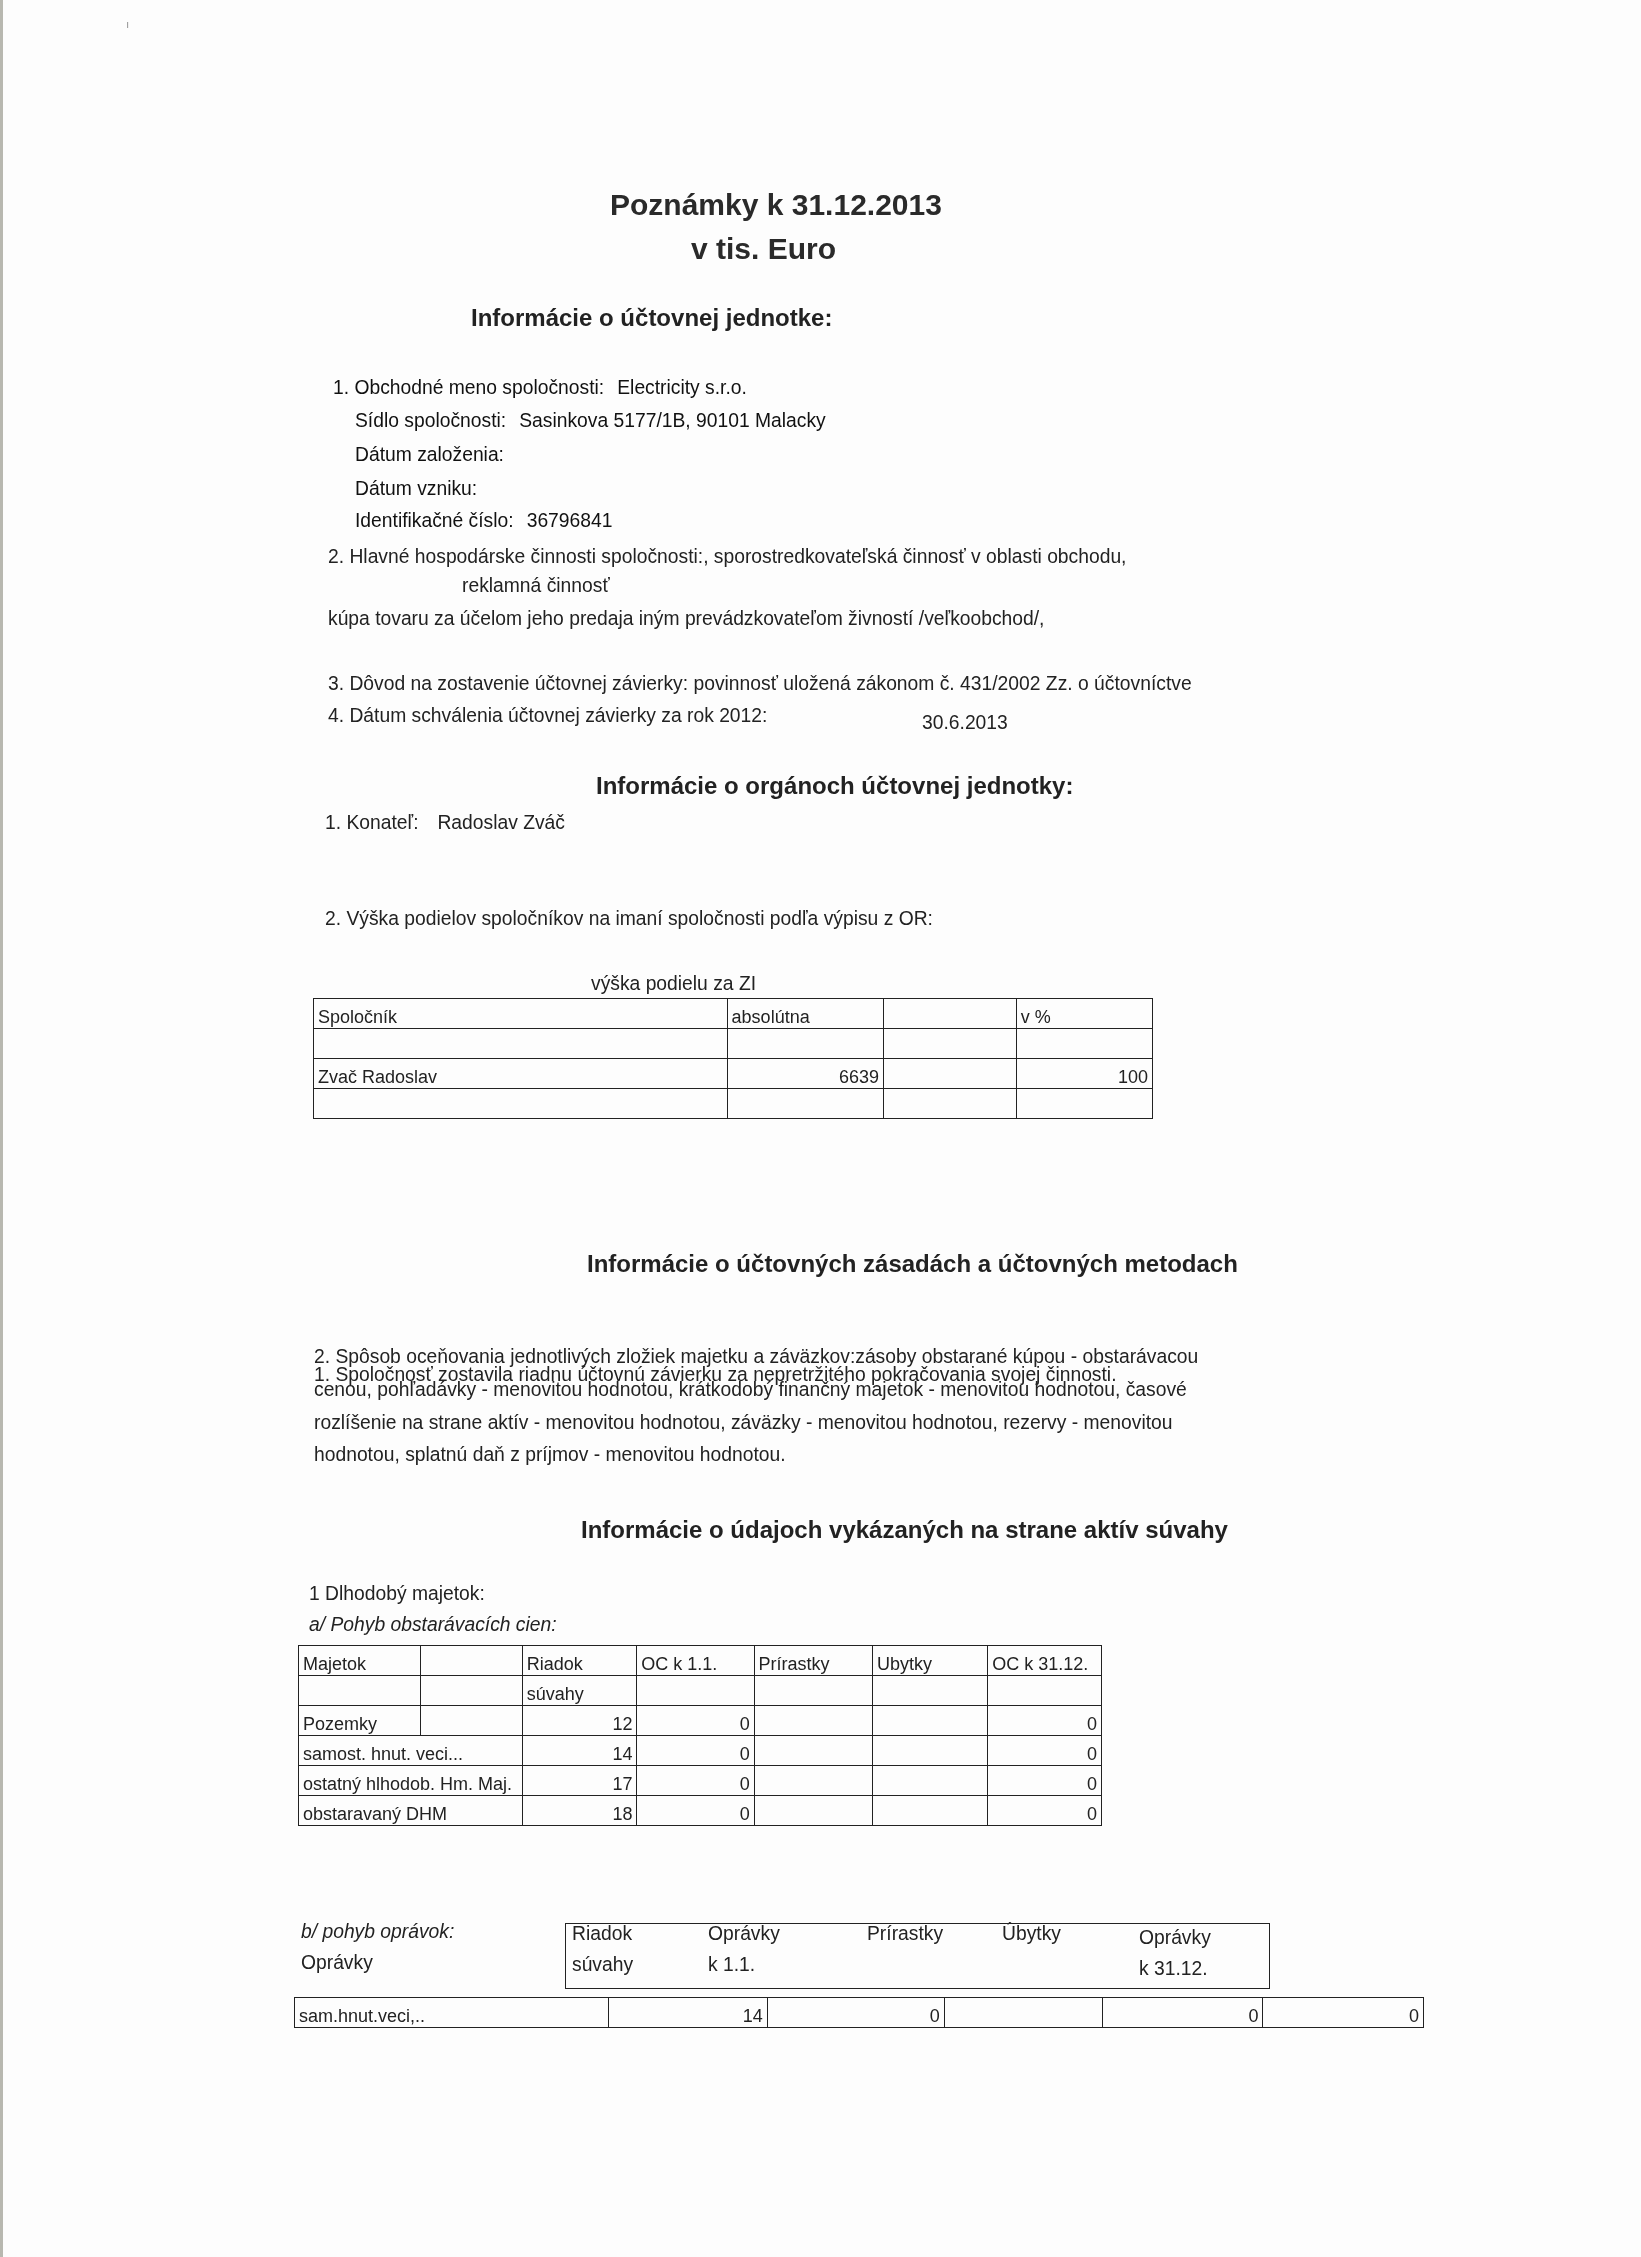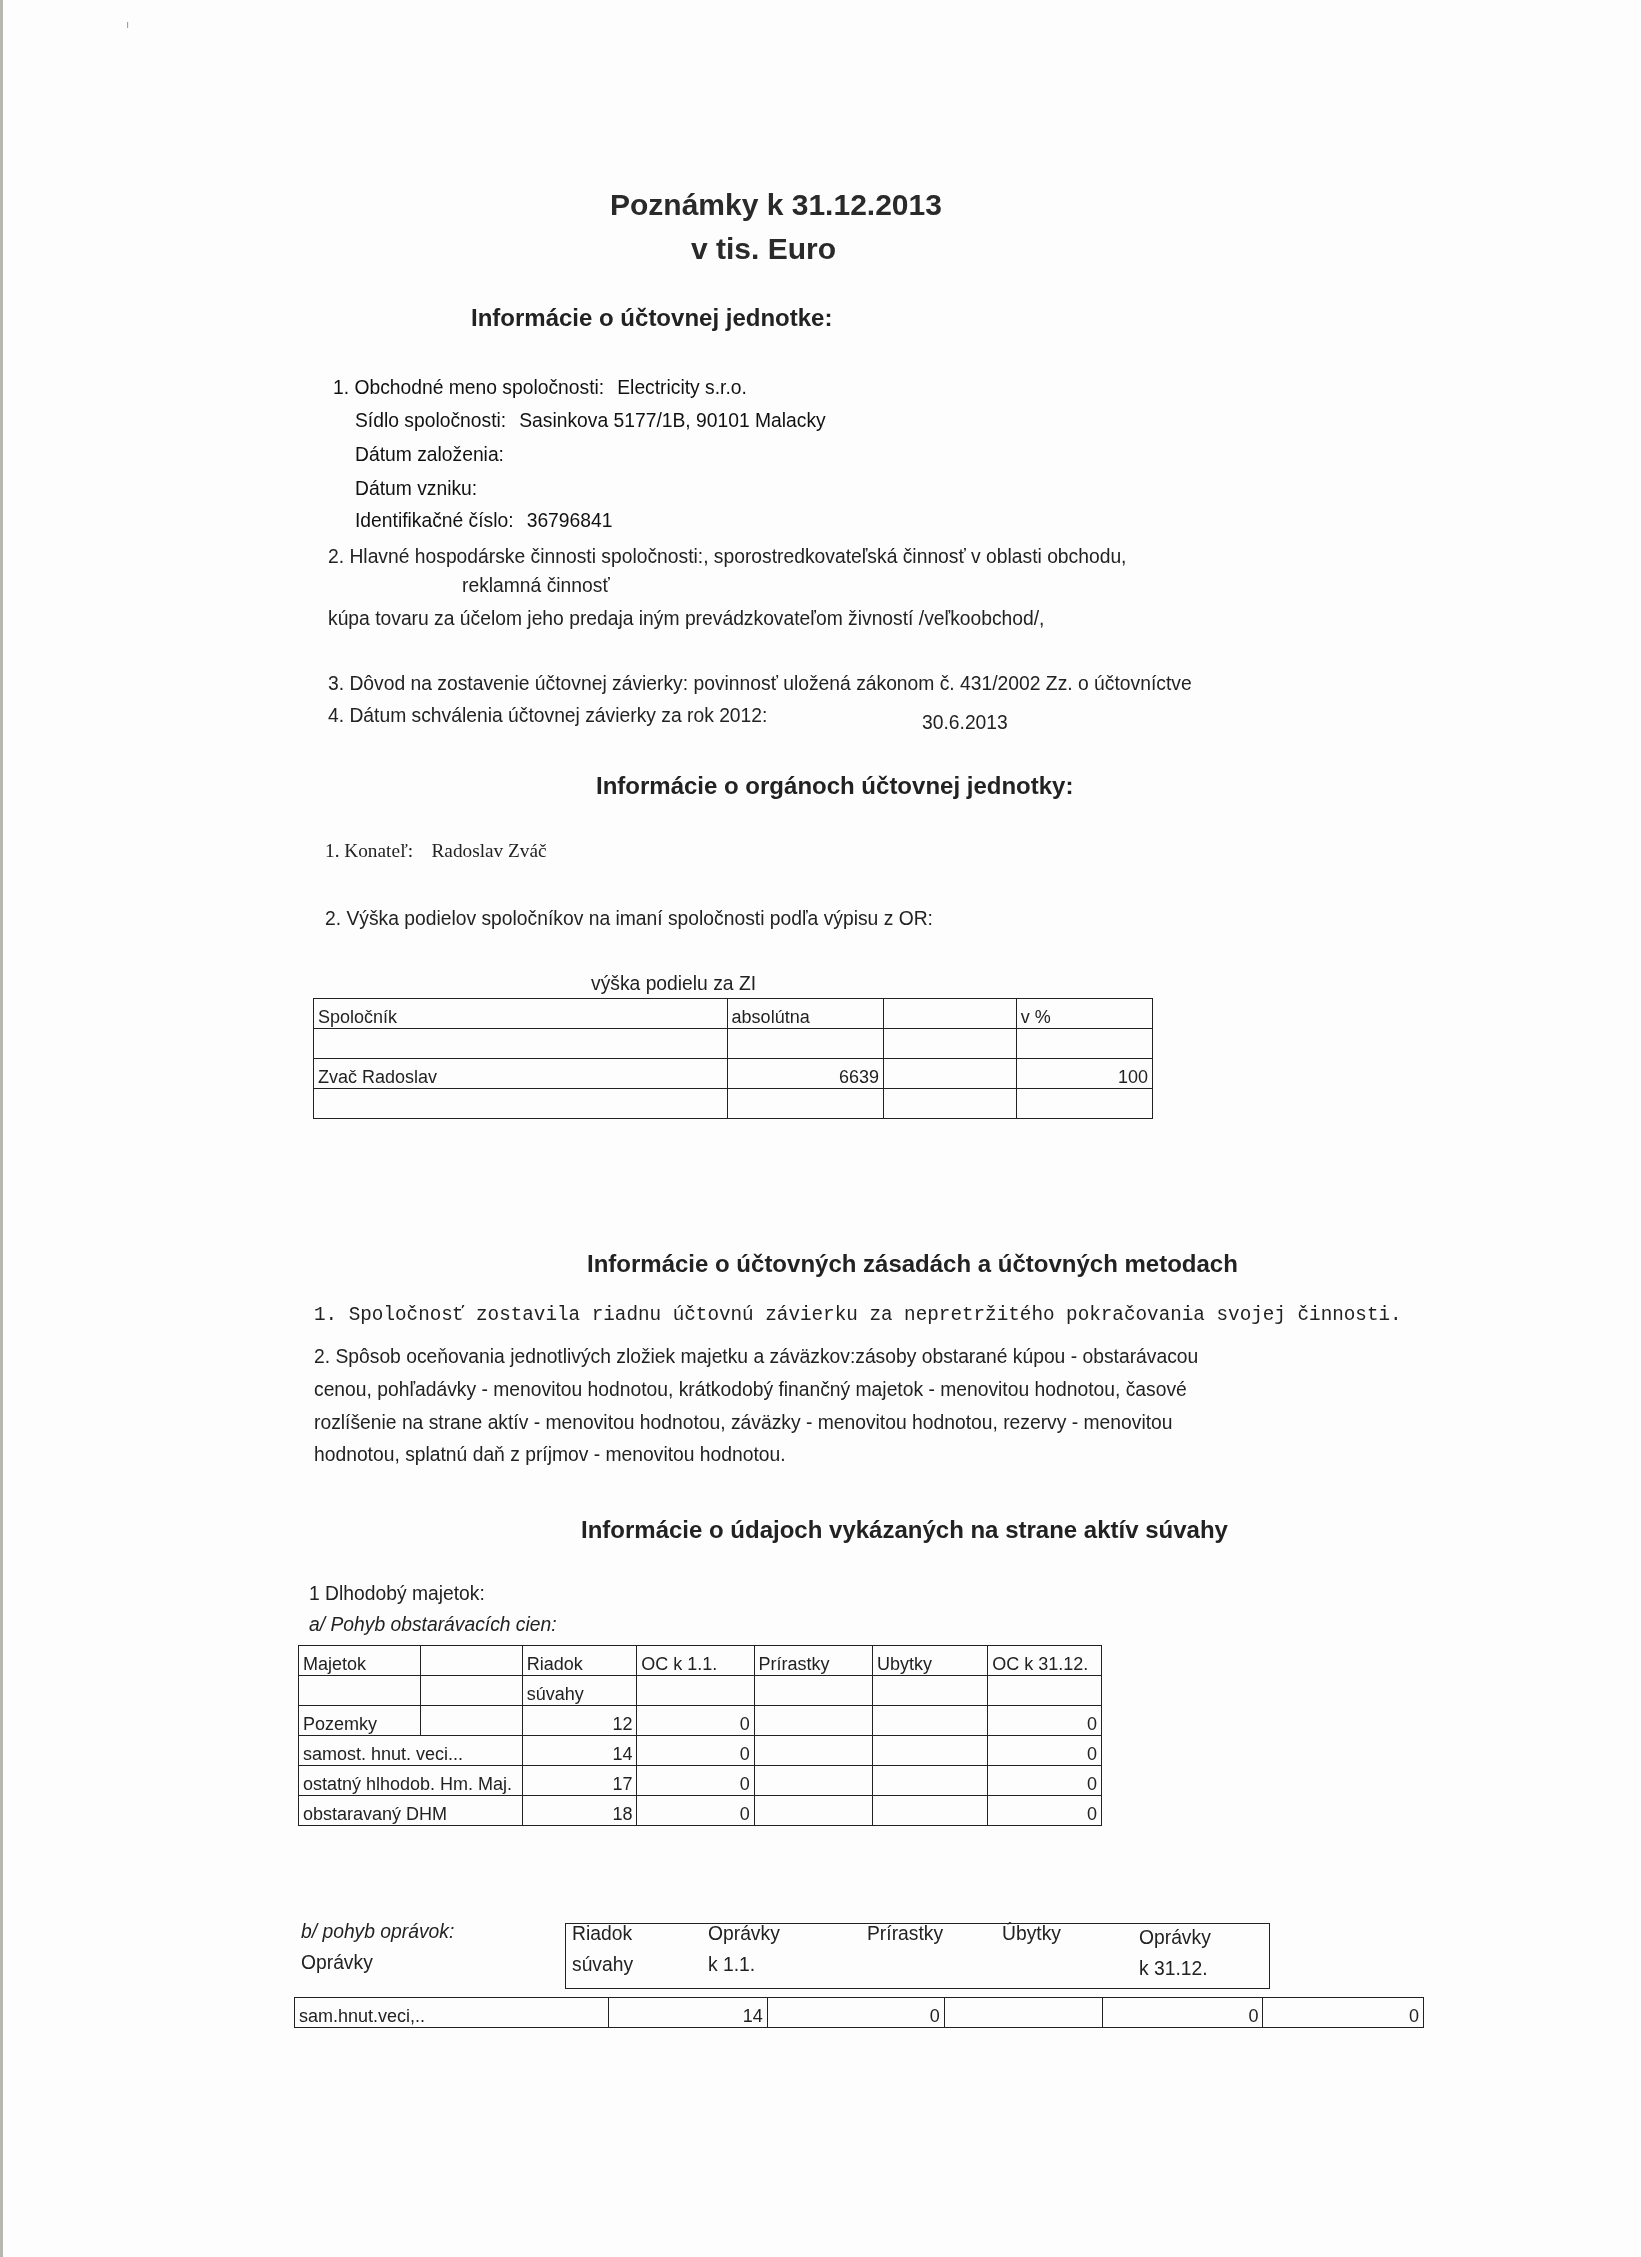--- a/index.html
+++ b/index.html
@@ -49,21 +49,21 @@
 
 <div class="abs txt" style="left:328px;top:546px;">2. Hlavné hospodárske činnosti spoločnosti:, sporostredkovateľská činnosť v oblasti obchodu,</div>
 <div class="abs txt" style="left:462px;top:575px;">reklamná činnosť</div>
 <div class="abs txt" style="left:328px;top:608px;">kúpa tovaru za účelom jeho predaja iným prevádzkovateľom živností /veľkoobchod/,</div>
 
 <div class="abs txt" style="left:328px;top:673px;">3. Dôvod na zostavenie účtovnej závierky: povinnosť uložená zákonom č. 431/2002 Zz. o účtovníctve</div>
 <div class="abs txt" style="left:328px;top:705px;">4. Dátum schválenia účtovnej závierky za rok 2012:</div>
 <div class="abs txt" style="left:922px;top:712px;">30.6.2013</div>
 
 <div class="abs h2" style="left:596px;top:772px;">Informácie o orgánoch účtovnej jednotky:</div>
-<div class="abs txt" style="left:325px;top:840px;font-family:Liberation Serif, serif;">
+<div class="abs txt" style="left:325px;top:812px;">
   <span>1. Konateľ:</span>
   <span style="margin-left:13.5px;">Radoslav Zváč</span>
 </div>
 <div class="abs txt" style="left:325px;top:908px;">2. Výška podielov spoločníkov na imaní spoločnosti podľa výpisu z OR:</div>
 <div class="abs txt" style="left:591px;top:973px;">výška podielu za ZI</div>
 
 <table class="grid" style="left:313px;top:998px;width:840px;">
   <tbody>
       <tr>
     <td style="width:404px;">Spoločník</td>
@@ -86,21 +86,21 @@
   <tr>
     <td></td>
     <td></td>
     <td></td>
     <td></td>
   </tr>
 </tbody>
   </table>
 
 <div class="abs h2" style="left:587px;top:1250px;">Informácie o účtovných zásadách a účtovných metodach</div>
-<div class="abs txt" style="left:314px;top:1304px;font-family:Liberation Mono, monospace;">1. Spoločnosť zostavila riadnu účtovnú závierku za nepretržitého pokračovania svojej činnosti.</div>
+<div class="abs txt" style="left:314px;top:1364px;">1. Spoločnosť zostavila riadnu účtovnú závierku za nepretržitého pokračovania svojej činnosti.</div>
 <div class="abs txt" style="left:314px;top:1346px;">2. Spôsob oceňovania jednotlivých zložiek majetku a záväzkov:zásoby obstarané kúpou - obstarávacou</div>
 <div class="abs txt" style="left:314px;top:1379px;">cenou, pohľadávky  - menovitou hodnotou, krátkodobý finančný majetok -  menovitou hodnotou, časové</div>
 <div class="abs txt" style="left:314px;top:1412px;">rozlíšenie na strane aktív - menovitou hodnotou, záväzky - menovitou hodnotou, rezervy - menovitou</div>
 <div class="abs txt" style="left:314px;top:1444px;">hodnotou, splatnú daň z príjmov - menovitou hodnotou.</div>
 
 <div class="abs h2" style="left:581px;top:1516px;">Informácie o údajoch vykázaných na strane aktív súvahy</div>
 <div class="abs txt" style="left:309px;top:1583px;">1 Dlhodobý majetok:</div>
 <div class="abs txt italic" style="left:309px;top:1614px;">a/ Pohyb obstarávacích cien:</div>
 
 <table class="grid" style="left:298px;top:1645px;width:804px;">

